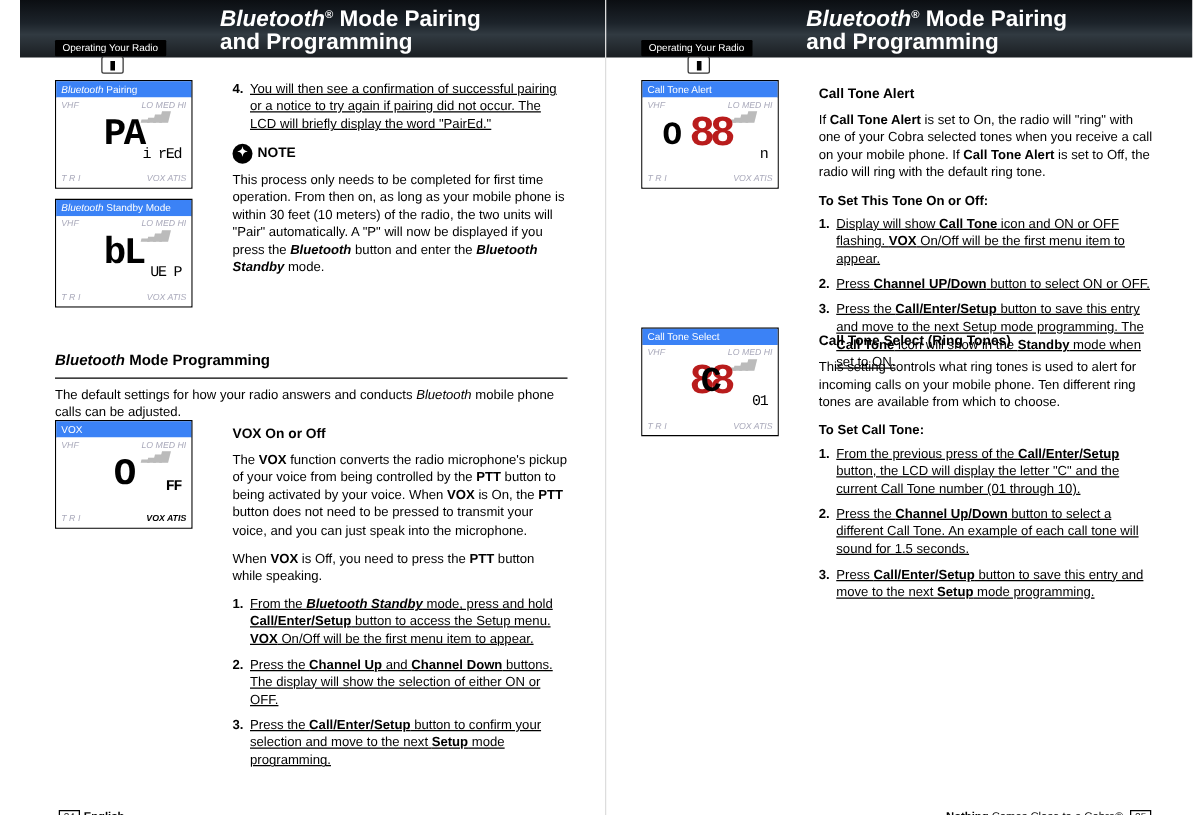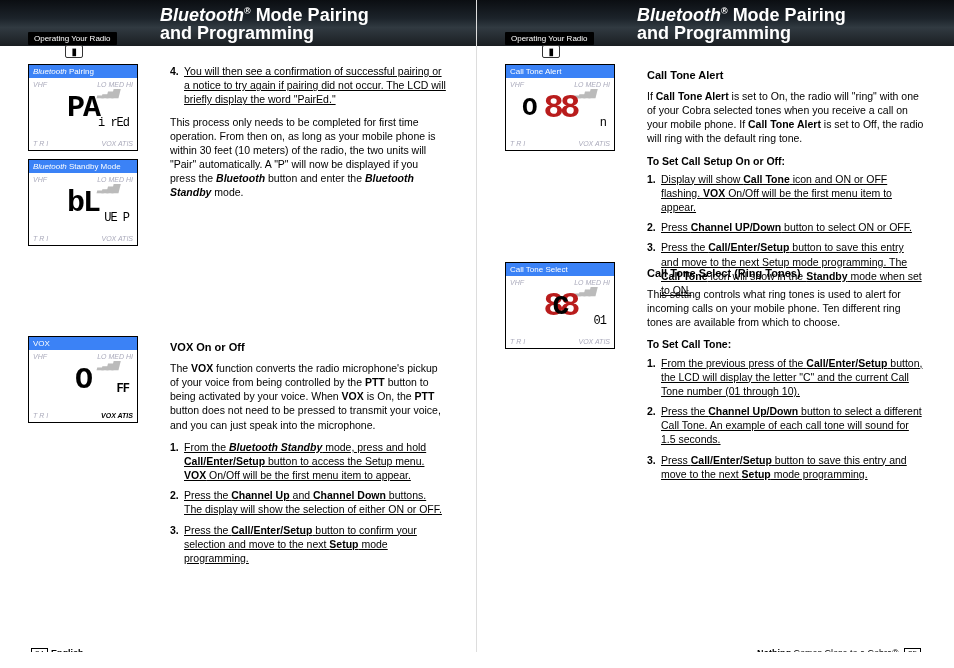--- a/index.html
+++ b/index.html
@@ -1,17 +1,17 @@
 <!DOCTYPE html>
 <html><head>
 <meta charset="utf-8">
 <style>
   * { box-sizing: border-box; margin: 0; padding: 0; }
   html, body { width: 954px; height: 668px; font-family: Arial, Helvetica, sans-serif; color: #000; background: #fff; }
-  .sheet { width: 954px; height: 652px; display: flex; overflow: hidden; }
+  .sheet { width: 954px; height: 652px; display: flex; overflow: hidden; padding-left: 16px; }
   .page { width: 477px; height: 668px; position: relative; border-right: 1px solid #ddd; }
   .page:last-child { border-right: none; }
 
   .banner { position: absolute; left: 0; right: 0; top: 0; height: 46px;
             background: linear-gradient(#0b0e12,#1c232a 40%,#313a41 60%,#1a1e22);
             overflow: hidden; }
   .banner h1 { position: absolute; left: 160px; top: 2px; color: #fff; font-size: 18px; line-height: 18px; }
   .banner h1 .bt { font-style: italic; font-weight: bold; }
   .banner h1 .rs { font-size: 9px; vertical-align: super; }
   .banner h1 .ln2 { display:block; }
@@ -113,25 +113,37 @@
 ATIS</span>
             </div>
         </div>
       </div>
     </div>
 
     <div class="col maincol body" style="top:64px">
       <ol>
         <li data-num="4"><span>You will then see a confirmation of successful pairing or a notice to try again if pairing did not occur. The LCD will briefly display the word "PairEd."</span></li>
       </ol>
+      <div class="sect">
+        <span class="noteic">✦</span><span>NOTE</span>
+      </div>
       <p>
         <span>This process only needs to be completed for first time operation. From then on, as long as your mobile phone is within 30 feet (10 meters) of the radio, the two units will "Pair" automatically. A "P" will now be displayed if you press the </span><b class="it">Bluetooth</b><span> button and enter the </span><b class="it">Bluetooth Standby</b><span> mode.</span>
       </p>
     </div>
 
+    <div class="col body" style="left:28px; right:30px; top:280px">
+      <div class="progtitle">
+        <span class="bt">Bluetooth</span><span> Mode Programming</span>
+      </div>
+      <div class="hr"></div>
+      <p>
+        <span>The default settings for how your radio answers and conducts </span><span class="it">Bluetooth</span><span> mobile phone calls can be adjusted.</span>
+      </p>
+    </div>
 
     <div class="col sidecol" style="top:336px">
       <div class="lcdbox">
         <div class="lcdhdr">VOX</div>
         <div class="lcd">
           <div class="top">
               <span>VHF</span>
               <span><span>LO MED HI</span><br><span class="bars">▂▃▅▇</span></span>
             </div>
           <div class="big">O</div>
@@ -142,20 +154,23 @@
 ATIS</b>
             </div>
         </div>
       </div>
     </div>
 
     <div class="col maincol body" style="top:336px">
       <div class="sect">VOX On or Off</div>
       <p>
         <span>The </span><b>VOX</b><span> function converts the radio microphone's pickup of your voice from being controlled by the </span><b>PTT</b><span> button to being activated by your voice. When </span><b>VOX</b><span> is On, the </span><b>PTT</b><span> button does not need to be pressed to transmit your voice, and you can just speak into the microphone.</span>
+      </p>
+      <p>
+        <span>When </span><b>VOX</b><span> is Off, you need to press the </span><b>PTT</b><span> button while speaking.</span>
       </p>
       <ol>
         <li data-num="1"><span>From the </span><b class="it">Bluetooth Standby</b><span> mode, press and hold </span><b>Call/Enter/Setup</b><span> button to access the Setup menu. </span><b>VOX</b><span> On/Off will be the first menu item to appear.</span></li>
         <li data-num="2"><span>Press the </span><b>Channel Up</b><span> and </span><b>Channel Down</b><span> buttons. The display will show the selection of either ON or OFF.</span></li>
         <li data-num="3"><span>Press the </span><b>Call/Enter/Setup</b><span> button to confirm your selection and move to the next </span><b>Setup</b><span> mode programming.</span></li>
       </ol>
     </div>
 
     <div class="foot l">
       <span class="pg">24</span><b>English</b>
@@ -212,21 +227,21 @@
             </div>
         </div>
       </div>
     </div>
 
     <div class="col maincol body" style="top:64px">
       <div class="sect">Call Tone Alert</div>
       <p>
         <span>If </span><b>Call Tone Alert</b><span> is set to On, the radio will "ring" with one of your Cobra selected tones when you receive a call on your mobile phone. If </span><b>Call Tone Alert</b><span> is set to Off, the radio will ring with the default ring tone.</span>
       </p>
-      <div class="sub">To Set Call Setup On or Off:</div>
+      <div class="sub">To Set This Tone On or Off:</div>
       <ol>
         <li data-num="1"><span>Display will show </span><b>Call Tone</b><span> icon and ON or OFF flashing. </span><b>VOX</b><span> On/Off will be the first menu item to appear.</span></li>
         <li data-num="2"><span>Press </span><b>Channel UP/Down</b><span> button to select ON or OFF.</span></li>
         <li data-num="3"><span>Press the </span><b>Call/Enter/Setup</b><span> button to save this entry and move to the next Setup mode programming. The </span><b>Call Tone</b><span> icon will show in the </span><b>Standby</b><span> mode when set to ON.</span></li>
       </ol>
     </div>
 
     <div class="col maincol body" style="top:262px">
       <div class="sect">Call Tone Select (Ring Tones)</div>
       <p>This setting controls what ring tones is used to alert for incoming calls on your mobile phone. Ten different ring tones are available from which to choose.</p>

